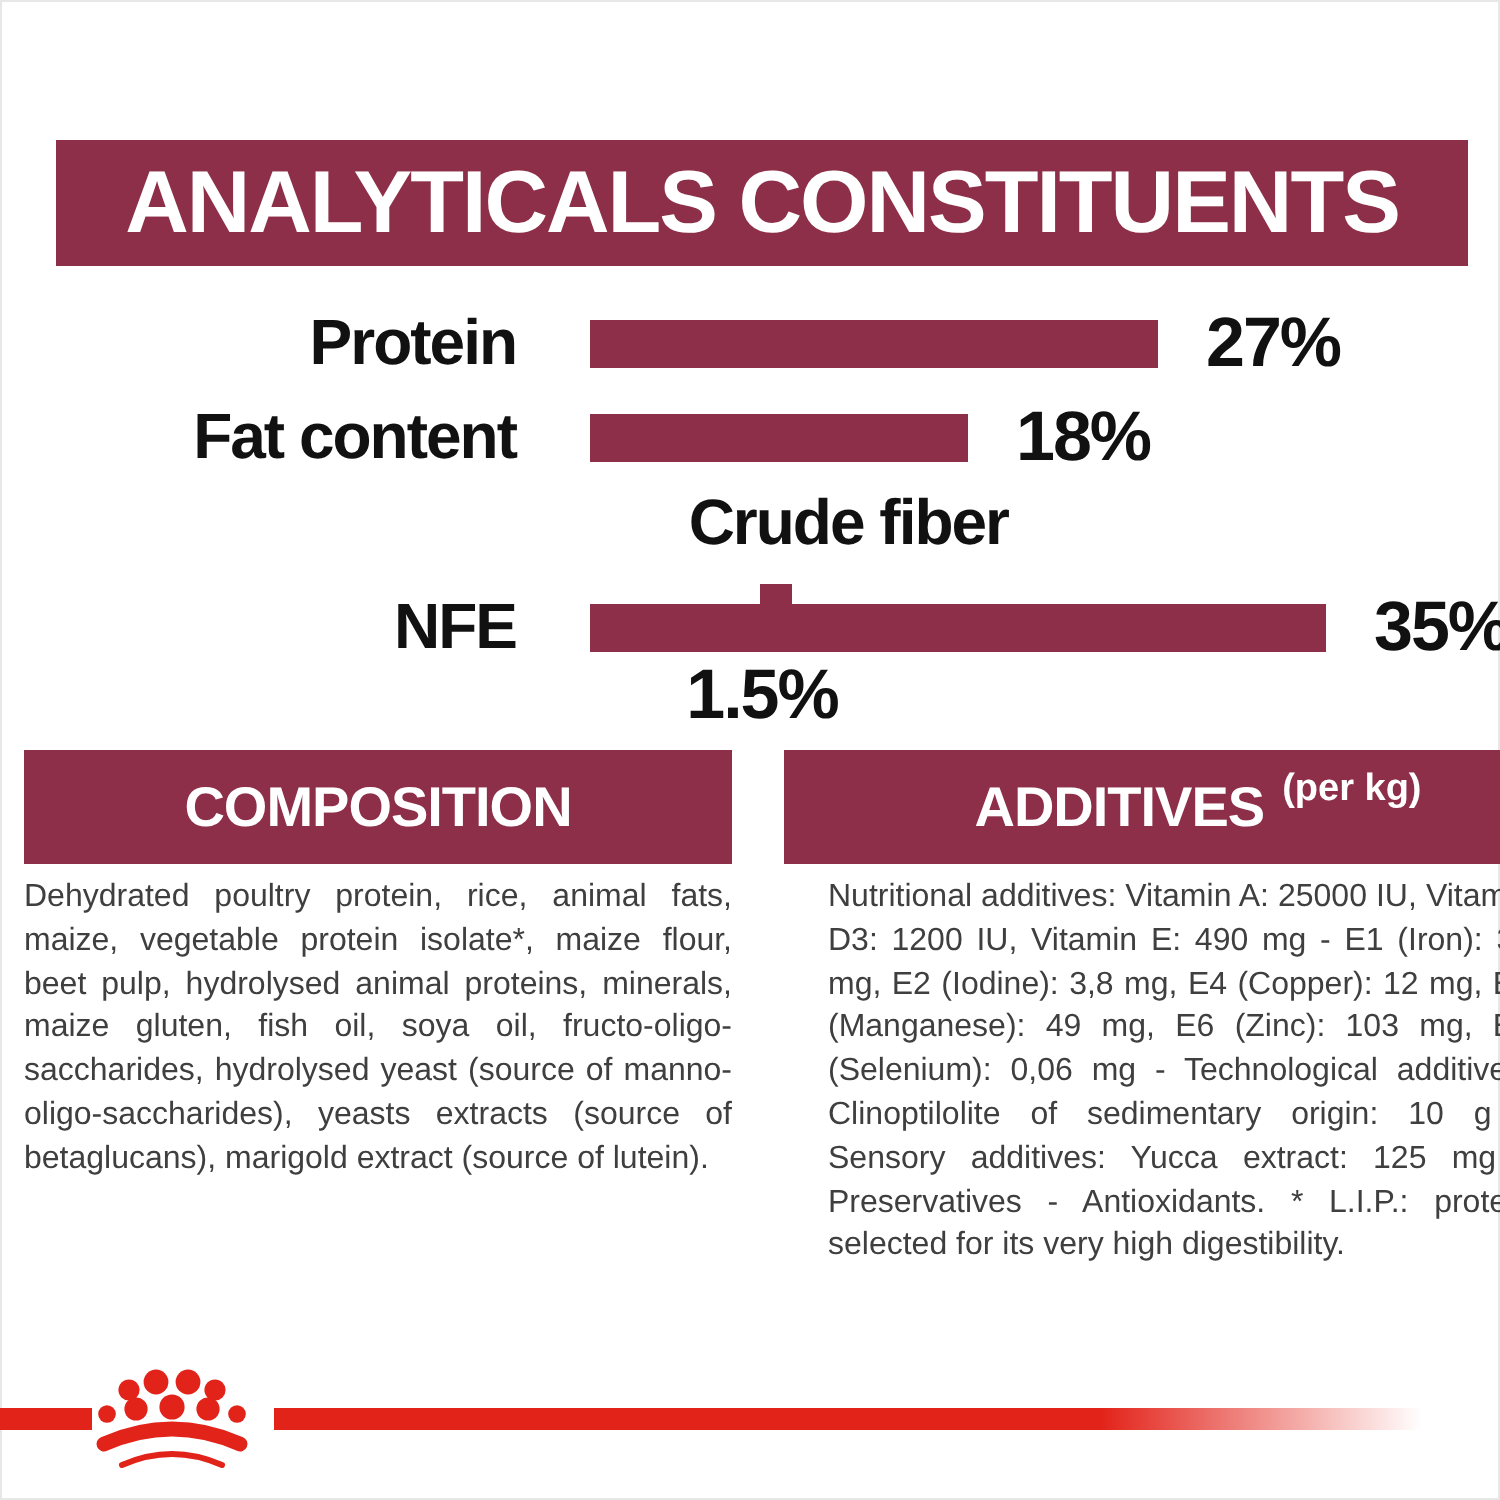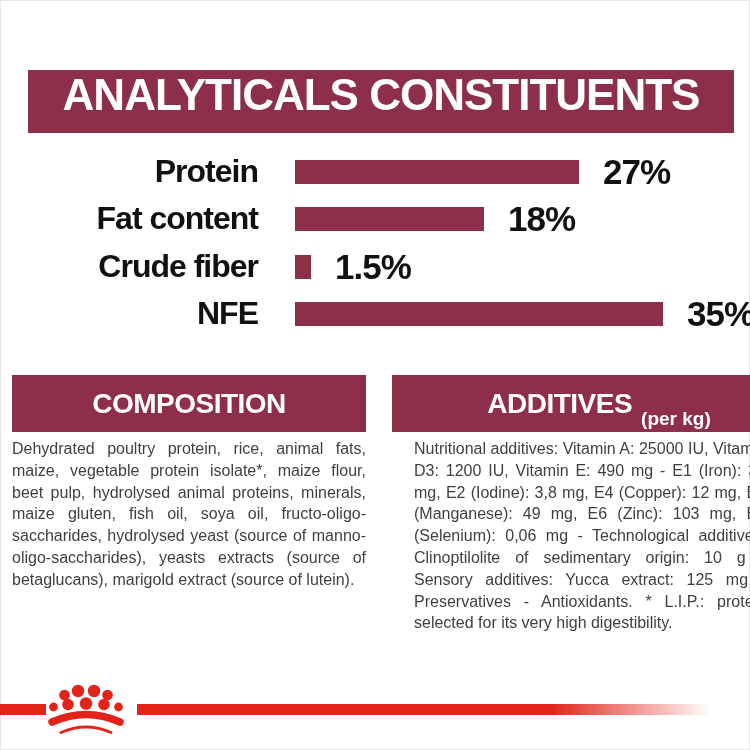--- a/index.html
+++ b/index.html
@@ -8,21 +8,21 @@
     width:750px;height:750px;
     background:#ffffff;
     overflow:hidden;
     font-family:"Liberation Sans", sans-serif;
     box-shadow: inset 0 0 0 1px #e7e7e7;
   }
   
   .header-bar{
     position:absolute;left:28px;top:70px;width:706px;height:63px;
     background:var(--maroon);
-    display:flex;align-items:flex-start;justify-content:center;
+    display:flex;align-items:center;justify-content:center;
   }
   .header-bar span{
     color:#ffffff;font-size:44px;font-weight:bold;letter-spacing:-1px;
     white-space:nowrap;
   }
   
   .chart{position:absolute;left:0;top:148px;width:750px;height:195px;}
   .chart-row{position:absolute;left:0;width:750px;height:47px;display:flex;align-items:center;gap:12px;}
   .chart-label{
     width:258px;flex:none;text-align:right;
@@ -40,21 +40,21 @@
     position:absolute;top:375px;height:57px;background:var(--maroon);
     display:flex;align-items:center;justify-content:center;gap:9px;
   }
   .box-composition{left:12px;width:354px;}
   .box-additives{left:392px;width:350px;padding-left:32px;}
   .section-box .title{
     color:#ffffff;font-size:28px;font-weight:bold;letter-spacing:-0.5px;white-space:nowrap;
   }
   .section-box .unit{
     color:#ffffff;font-size:19px;font-weight:bold;white-space:nowrap;
-    align-self:flex-end;margin-bottom:2px;
+    align-self:flex-end;margin-bottom:26px;
   }
   
   .body-text{
     position:absolute;top:438px;margin:0;
     font-size:16px;line-height:21.8px;color:#3f3f3f;
     text-align:justify;
   }
   .text-composition{left:12px;width:354px;}
   .text-additives{left:390px;width:352px;margin-left:24px;}
   
@@ -78,21 +78,21 @@
       <div class="chart-row" style="top: 0px;">
         <div class="chart-label">Protein</div>
         <div class="chart-bar" style="width: 284px; background: rgb(142, 47, 74);"></div>
         <div class="chart-pct">27%</div>
       </div>
       <div class="chart-row" style="top: 47px;">
         <div class="chart-label">Fat content</div>
         <div class="chart-bar" style="width: 189px; background: rgb(142, 47, 74);"></div>
         <div class="chart-pct">18%</div>
       </div>
-      <div class="chart-row" style="top: 95px;">
+      <div class="chart-row" style="top: 95px; flex-direction: column;">
         <div class="chart-label">Crude fiber</div>
         <div class="chart-bar" style="width: 16px; background: rgb(142, 47, 74);"></div>
         <div class="chart-pct">1.5%</div>
       </div>
       <div class="chart-row" style="top: 142px;">
         <div class="chart-label">NFE</div>
         <div class="chart-bar" style="width: 368px; background: rgb(142, 47, 74);"></div>
         <div class="chart-pct">35%</div>
       </div>
     </div>

